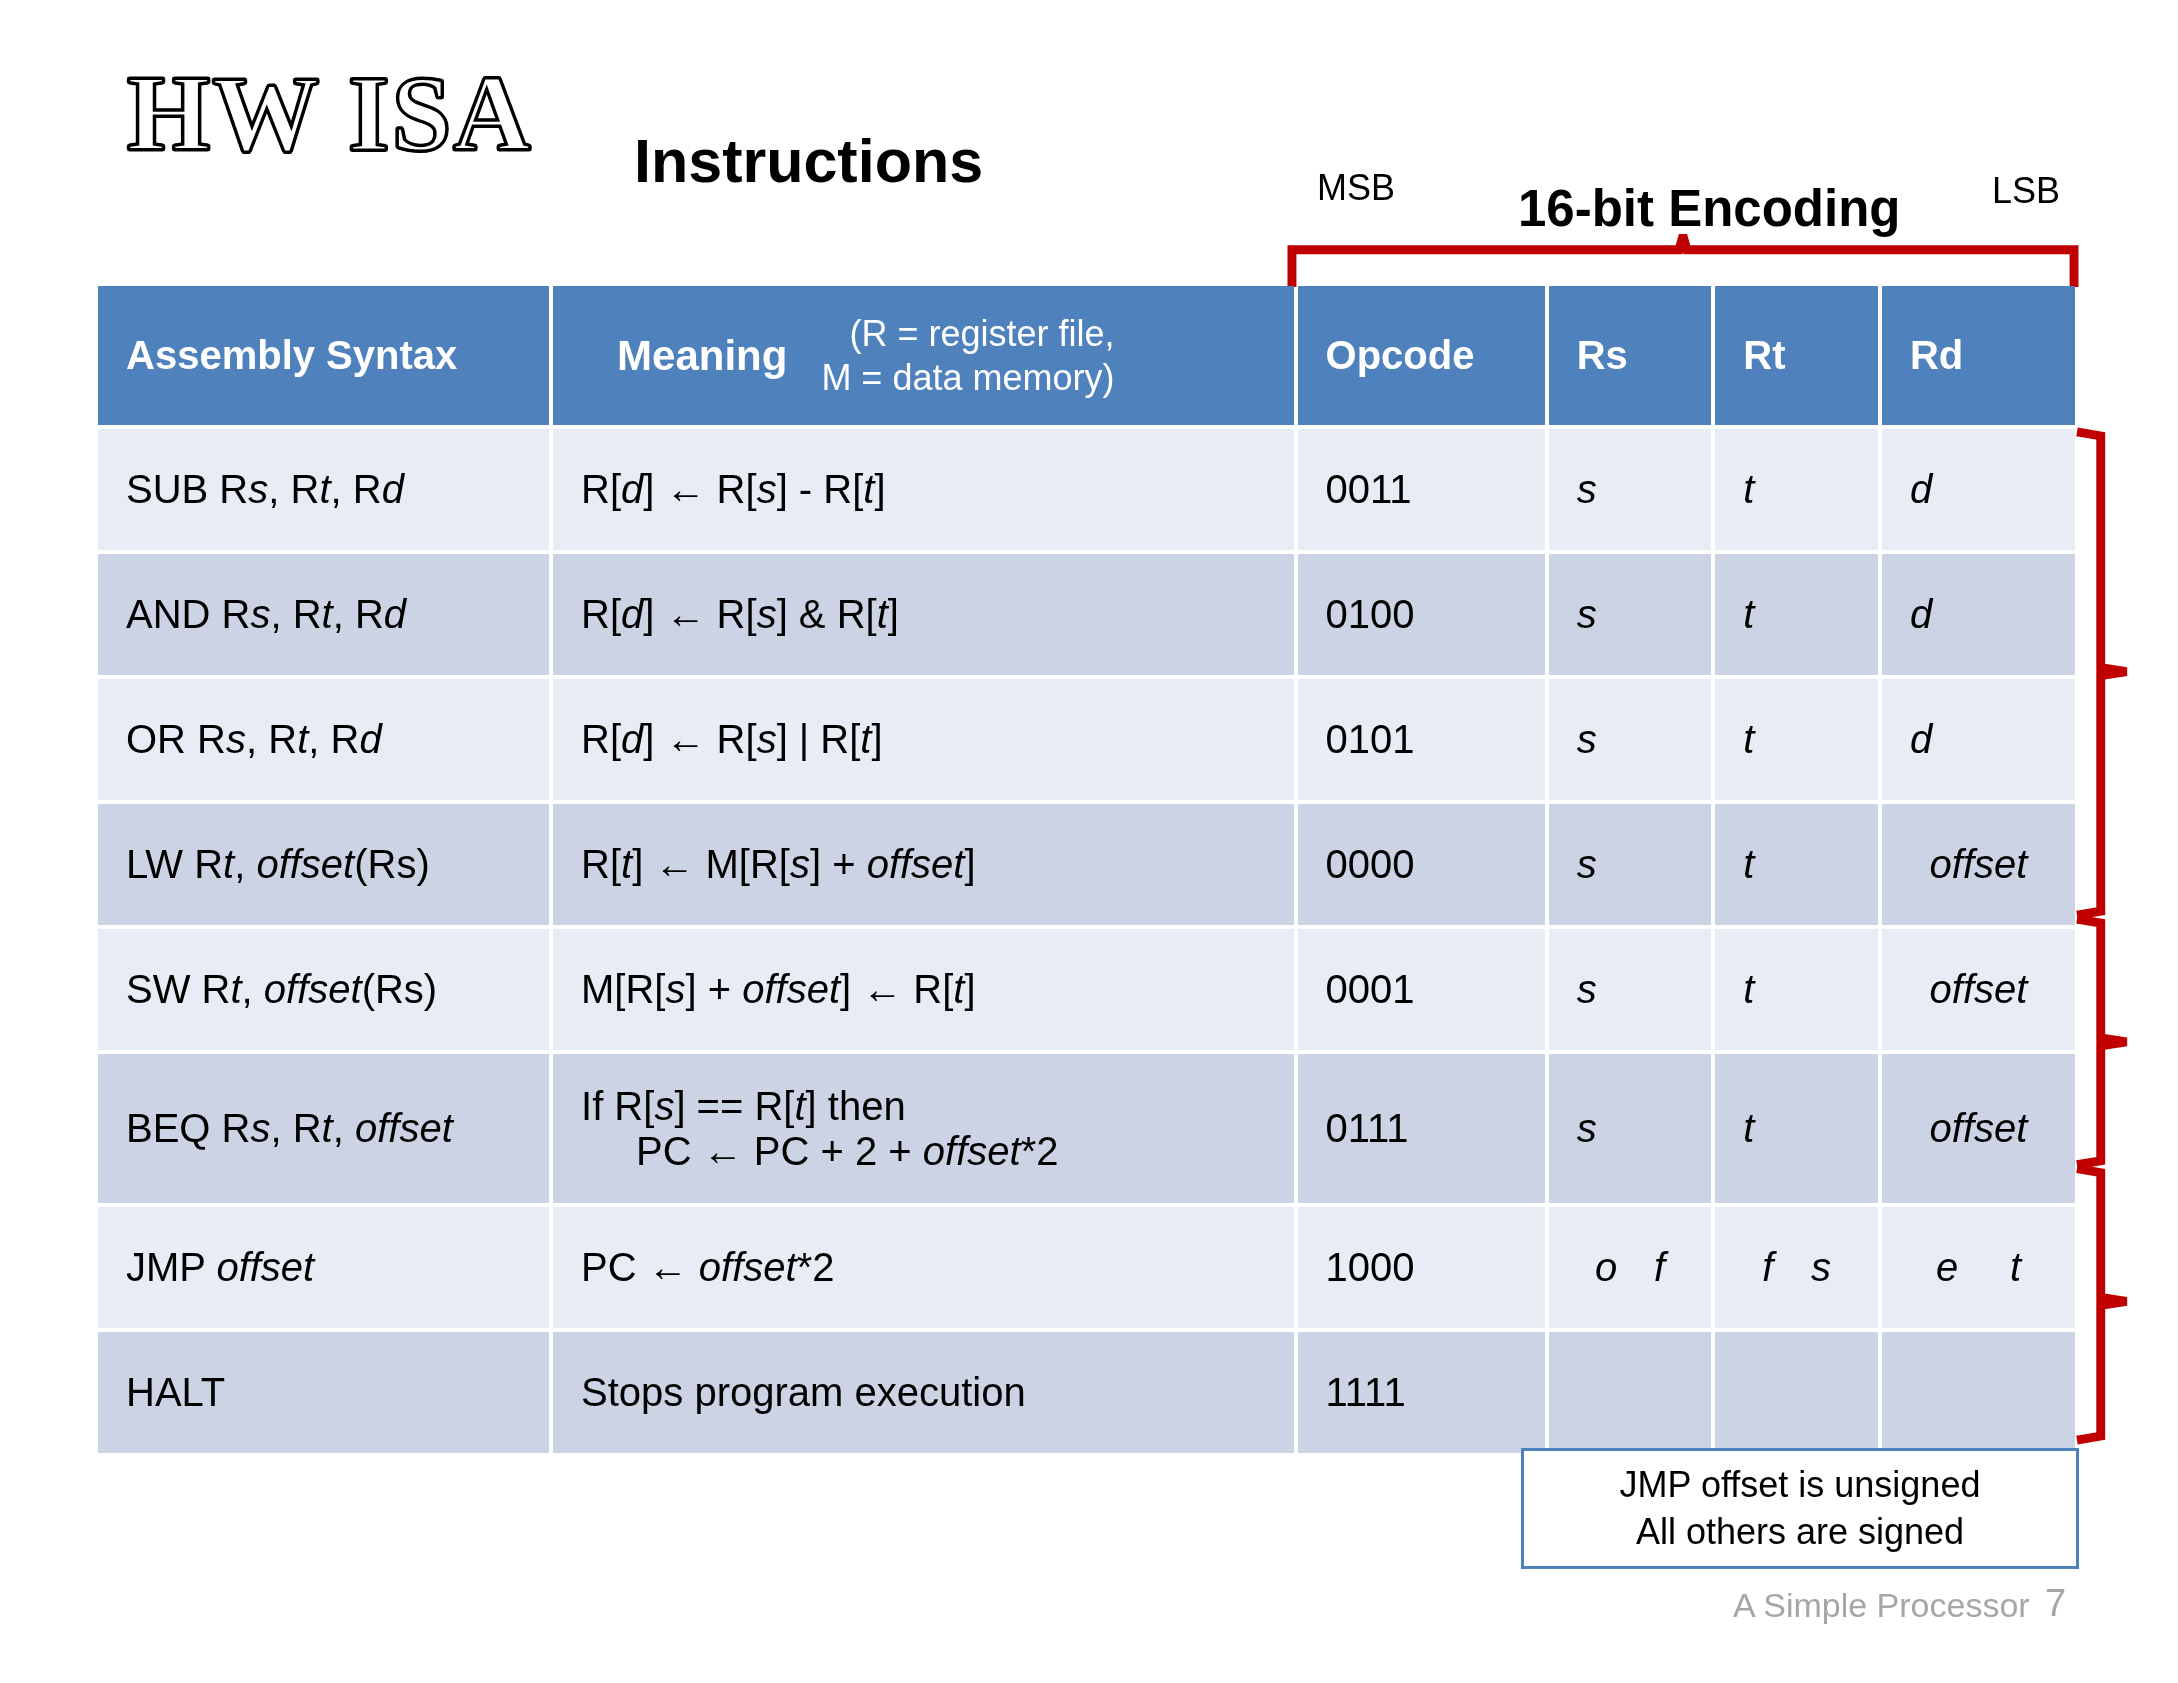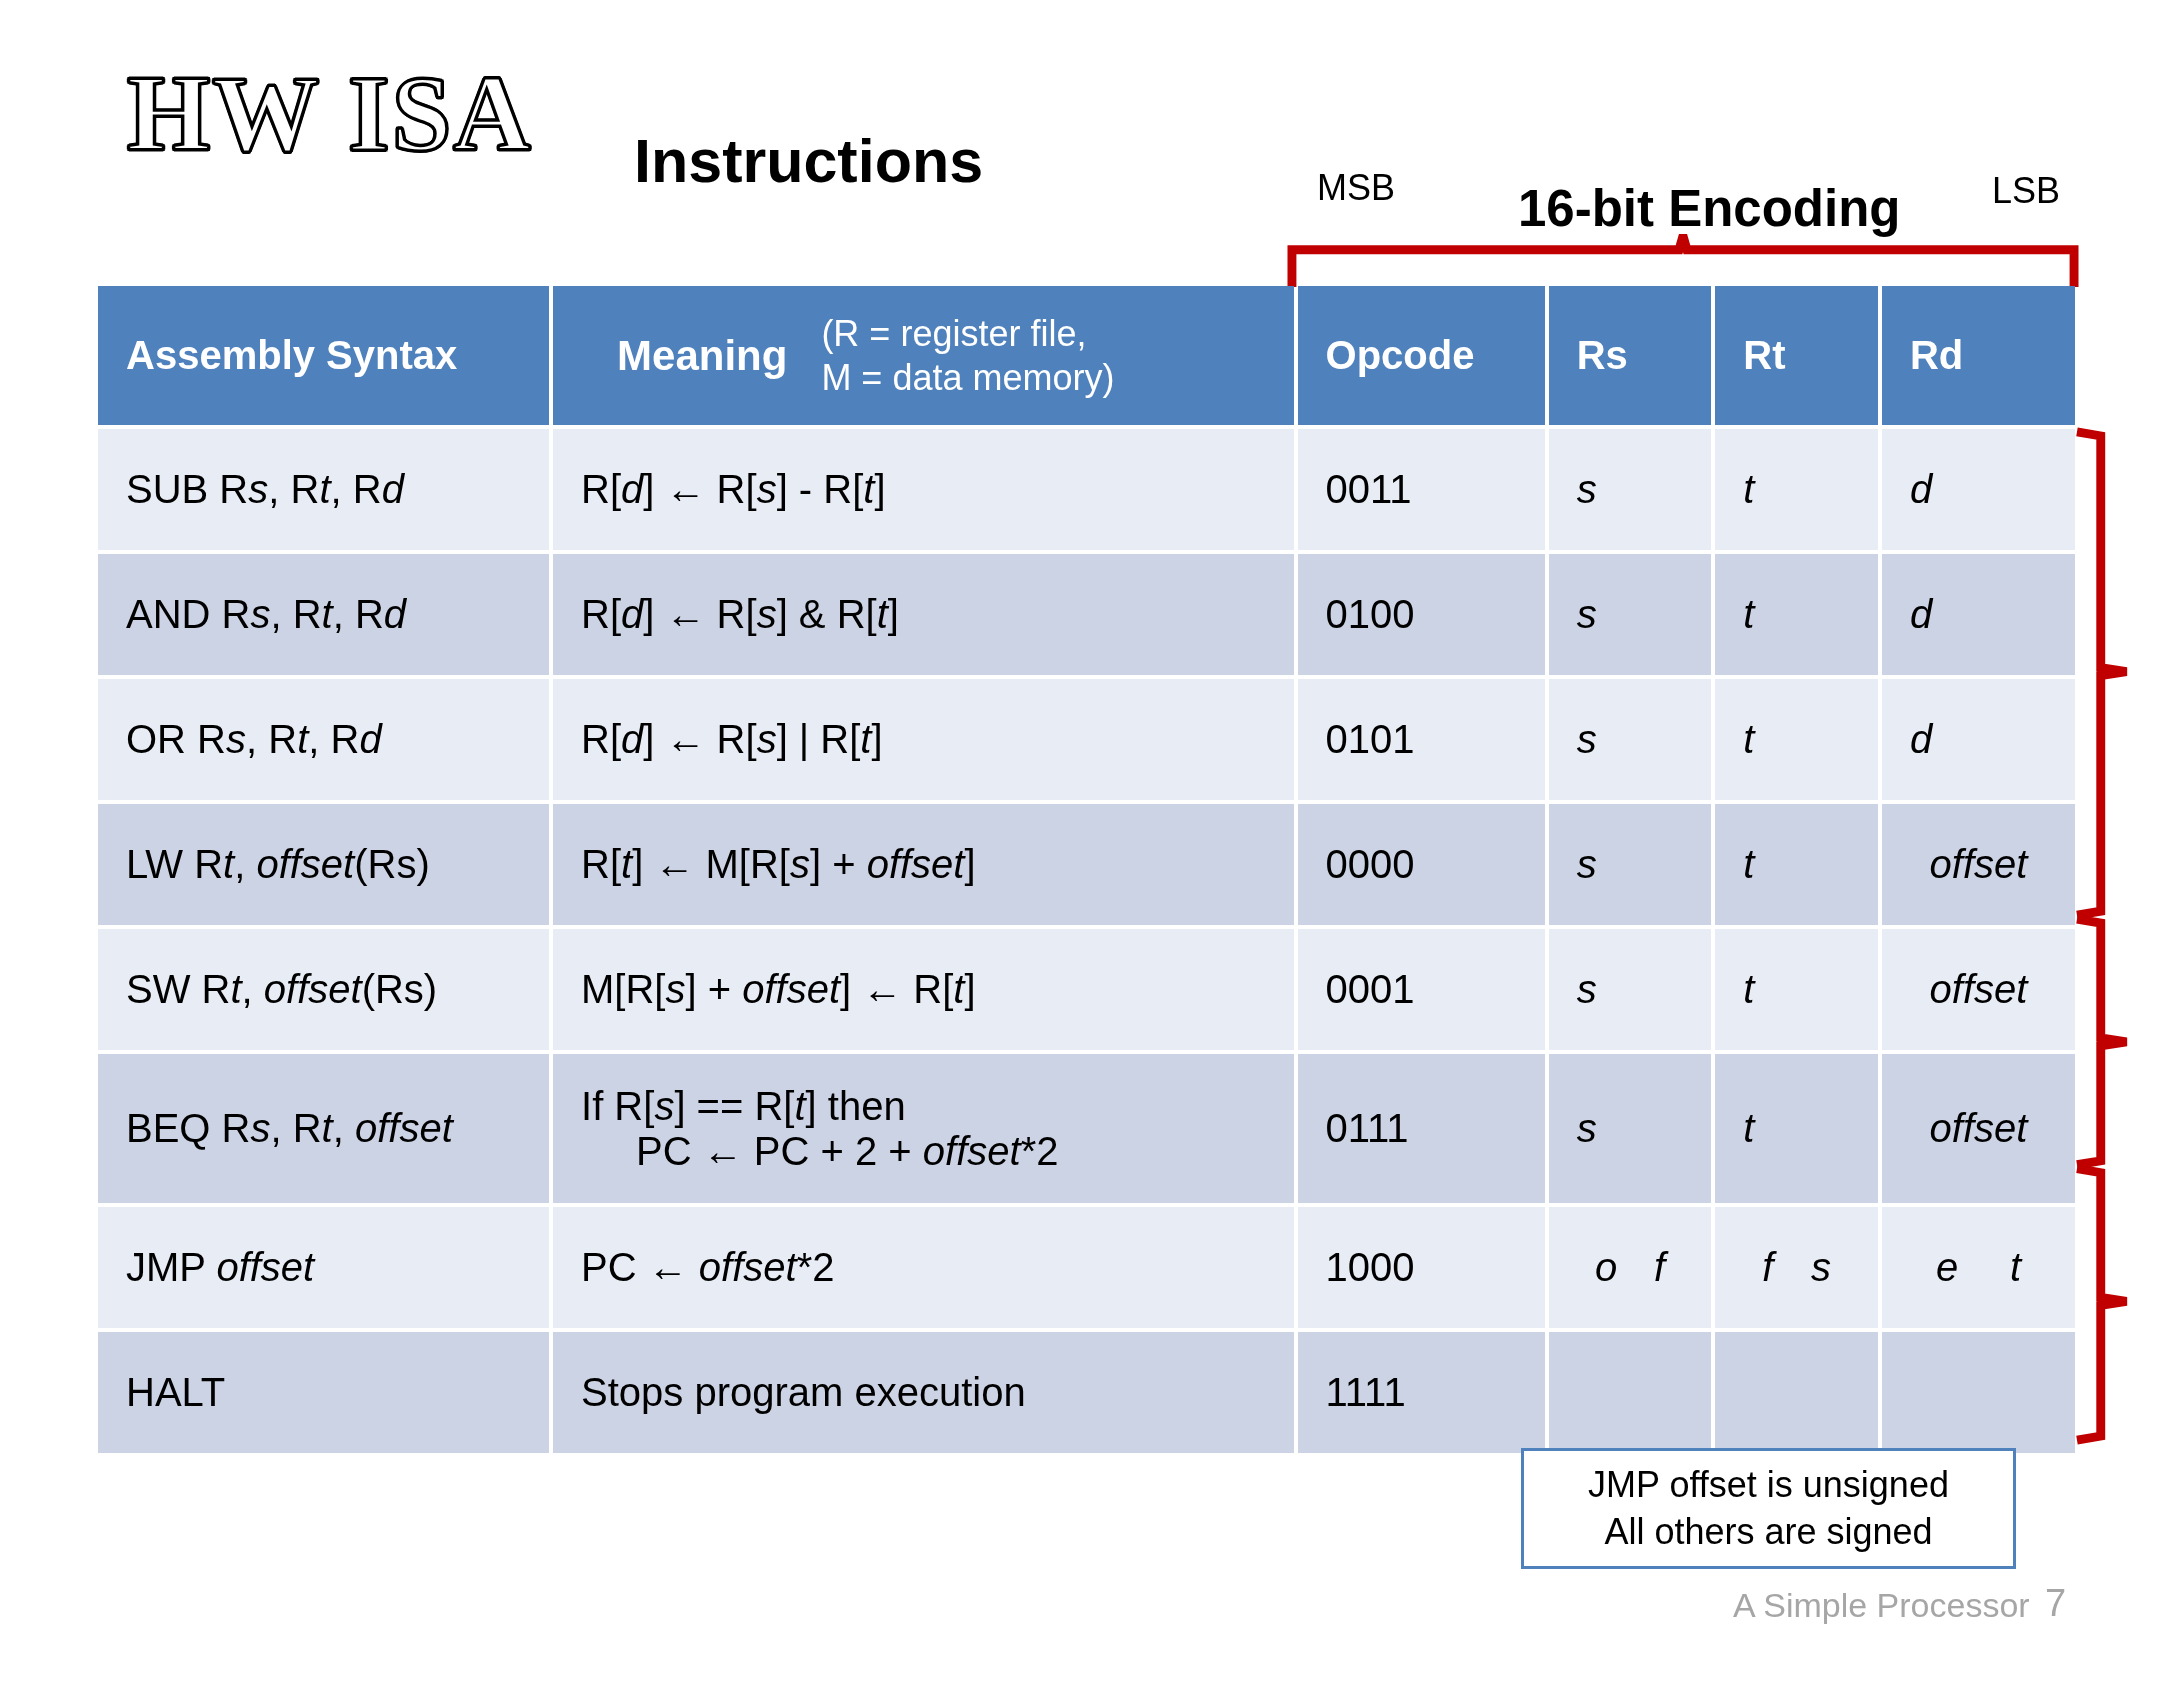--- a/index.html
+++ b/index.html
@@ -112,21 +112,21 @@
   .th-meaning-main {
     font-weight: 700;
     font-size: 42px;
     white-space: nowrap;
     margin-left: 36px;
   }
   .th-meaning-note {
     font-weight: 400;
     font-size: 36px;
     margin-left: 34px;
-    text-align: left;
+    text-align: right;
     line-height: 1.22;
   }
   tbody tr.r-dark td { background: #ccd3e4; }
   tbody tr.r-light td { background: #e8ecf5; }
   tbody td { height: 121px; }
   tbody tr.r-tall td { height: 149px; }
 
   .col-asm  { width: 416px; }
   .col-mean { width: 683px; }
   .col-op   { width: 228px; }
@@ -151,21 +151,21 @@
     top: 426px;
     width: 103px;
     height: 1020px;
   }
 
   
   #note-box {
     position: absolute;
     left: 1521px;
     top: 1448px;
-    width: 495px;
+    width: 558px;
     height: 121px;
     border: 3px solid #4f81bd;
     background: #ffffff;
     box-sizing: border-box;
     display: flex;
     flex-direction: column;
     align-items: center;
     justify-content: center;
     font-size: 36px;
     color: #000000;

